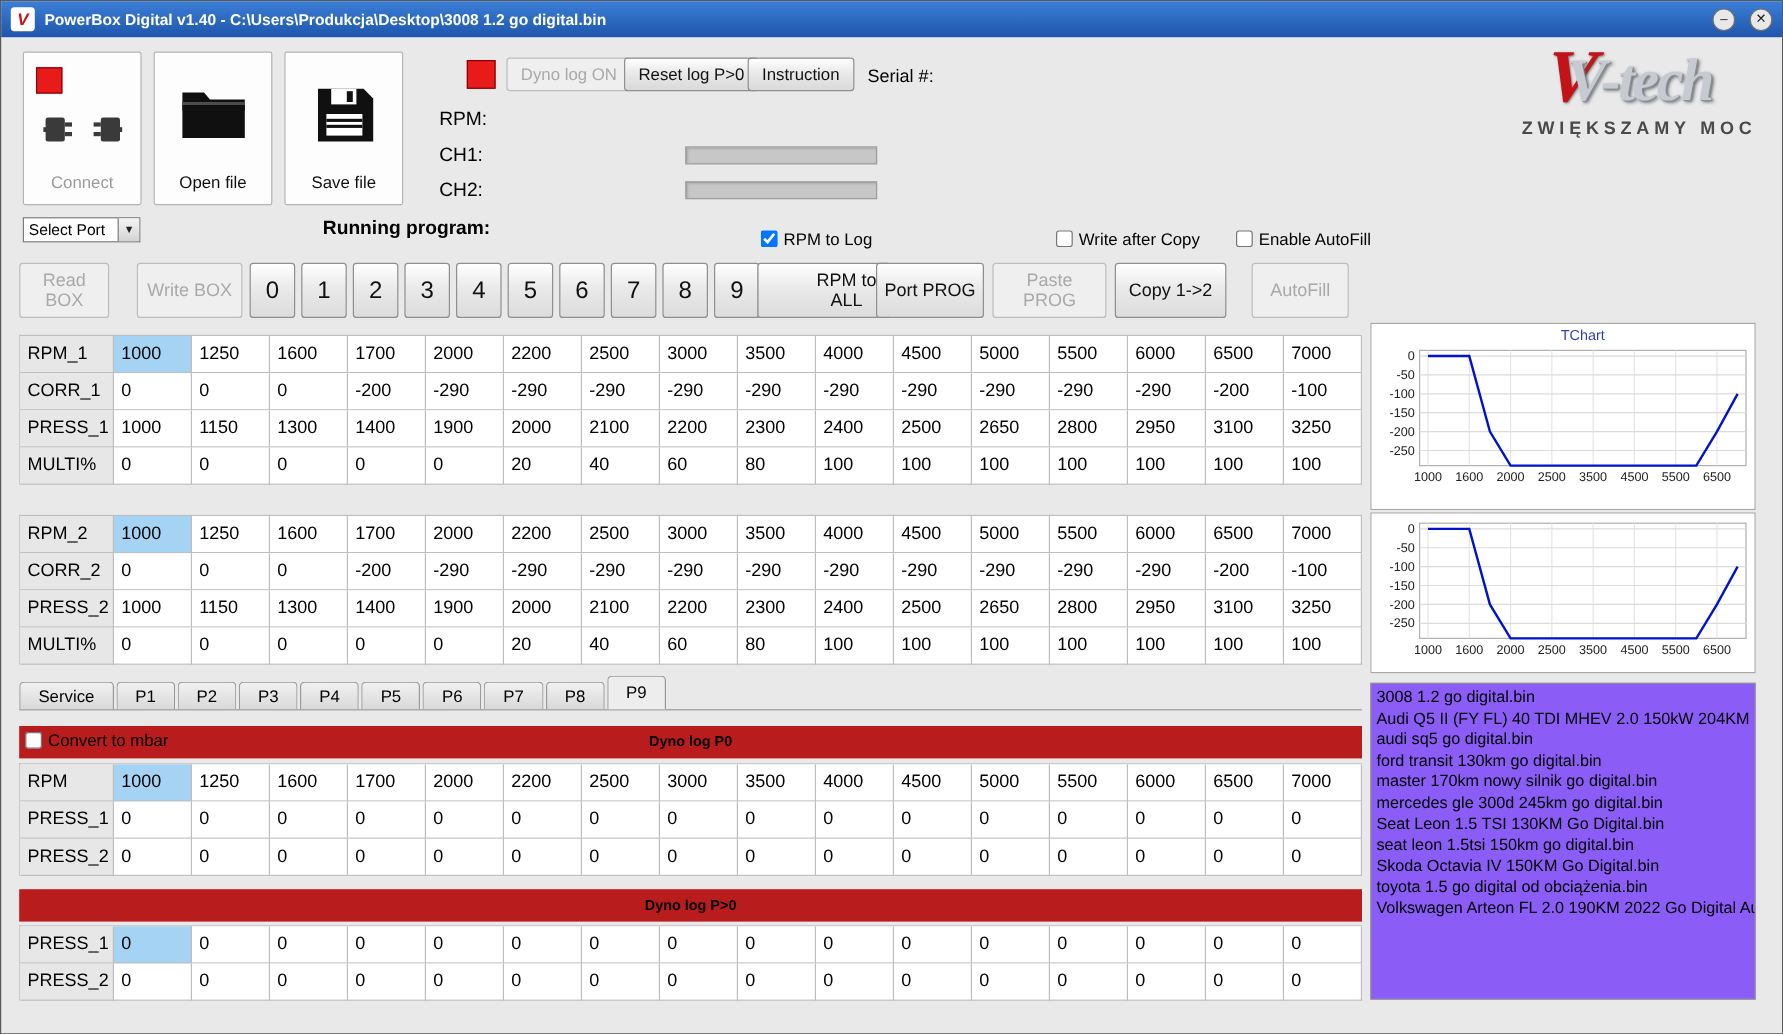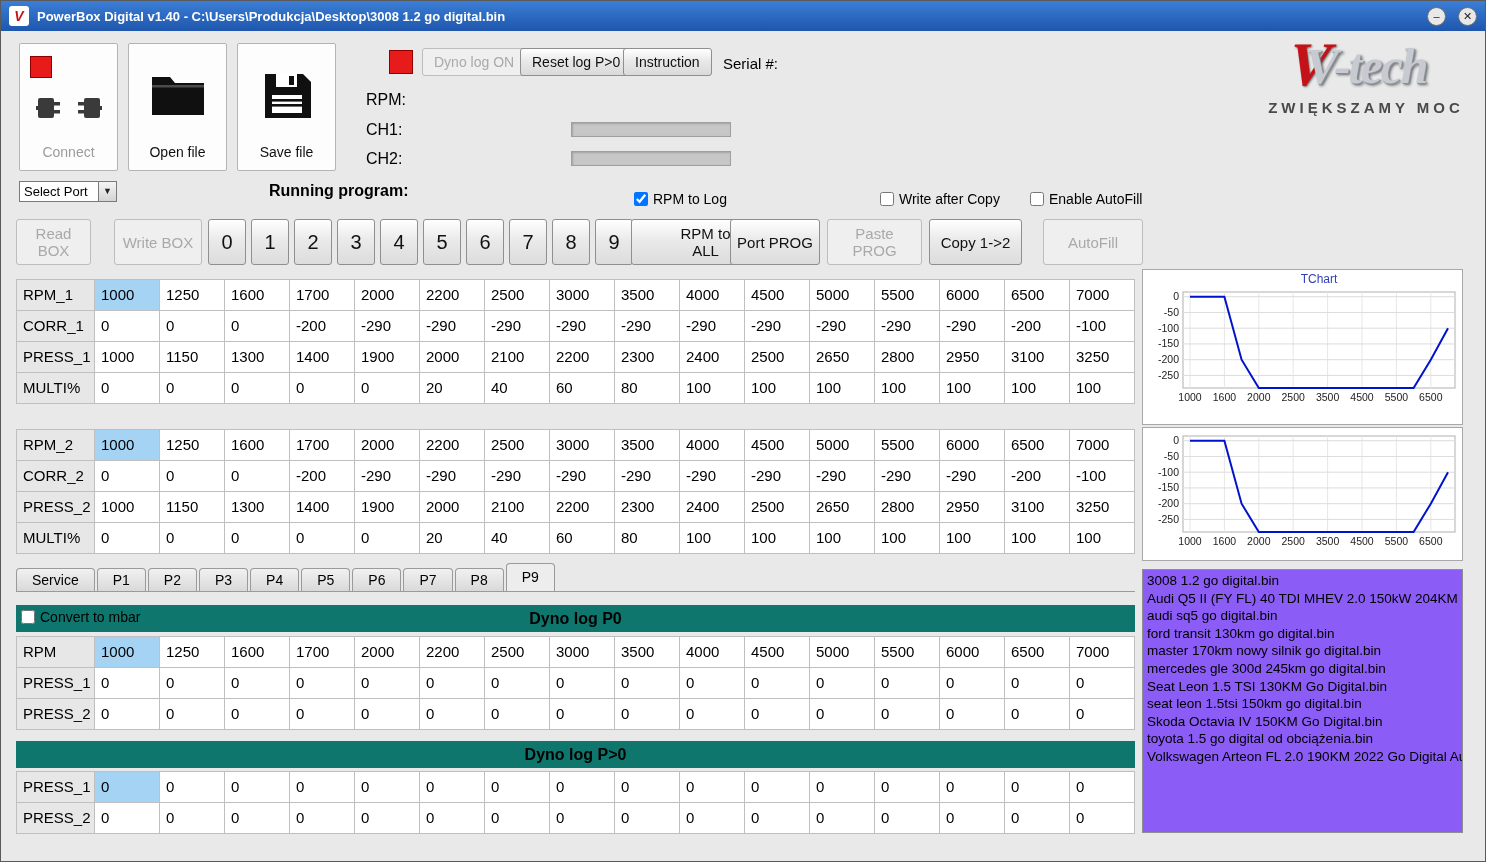--- a/index.html
+++ b/index.html
@@ -68,41 +68,41 @@
   
   .abtn{position:absolute;height:46px;font-size:15px;font-family:inherit;
     background:linear-gradient(#ffffff,#eaeaea 45%,#dcdcdc);border:1px solid #8f8f8f;border-radius:3px;
     color:#111;cursor:pointer;}
   .abtn:disabled{color:#a9a9a9;background:#efefef;border-color:#bdbdbd;}
   #read-box-btn{left:15px;top:218px;width:75px;} #write-box-btn{left:113px;top:218px;width:88px;}
   #digits{position:absolute;left:207px;top:218px;display:flex;gap:5px;}
   #digits .abtn{position:static;width:38px;font-size:20px;}
   #rpm-all-btn{left:630px;top:218px;width:111px;padding-left:44px;} #copy-prog-btn{left:729px;top:218px;width:90px;}
   #paste-prog-btn{left:826px;top:218px;width:95px;} #copy12-btn{left:928px;top:218px;width:93px;}
-  #autofill-btn{left:1042px;top:218px;width:100px;}
+  #autofill-btn{left:1042px;top:218px;width:81px;}
 
   
   .dtable{position:absolute;border-left:1px solid #bfbfbf;border-top:1px solid #bfbfbf;background:#fff;}
   .trow{display:grid;grid-template-columns:78px repeat(16,65px);height:31px;}
   .tcell{border-right:1px solid #bfbfbf;border-bottom:1px solid #bfbfbf;font-size:15px;line-height:29px;
     padding-left:6px;background:#fff;overflow:hidden;white-space:nowrap;}
   .tcell.label{background:#e7e7e7;}
   .tcell.hl{background:#a4d3f3;}
   #table1{left:15px;top:278px;} #table2{left:15px;top:428px;}
   #table3{left:15px;top:635px;} #table4{left:15px;top:770px;}
 
   
   #tabs{position:absolute;left:15px;top:563px;width:1119px;height:28px;display:flex;
     align-items:flex-end;border-bottom:1px solid #9a9a9a;}
   .tab{height:23px;padding:0 15px;background:linear-gradient(#f1f1f1,#d9d9d9);border:1px solid #9a9a9a;
     border-bottom:none;border-radius:4px 4px 0 0;font-size:14px;line-height:22px;margin-right:2px;cursor:pointer;}
   .tab.active{height:28px;line-height:27px;background:#ededed;position:relative;z-index:2;}
 
-  .band{position:absolute;left:15px;width:1119px;height:27px;background:#0f766e;
-    text-align:center;font-weight:bold;font-size:16px;line-height:27px;}
+  .band{position:absolute;left:15px;width:1119px;height:27px;background:#b91c1c;
+    text-align:center;font-weight:bold;font-size:12px;line-height:27px;}
   #p0-band{top:604px;} #pg0-band{top:740px;}
 
   
   .chartbox{position:absolute;left:1141px;width:321px;background:#fff;border:1px solid #a8a8a8;}
   #chart1{top:268px;height:156px;} #chart2{top:426px;height:134px;}
   #files{position:absolute;left:1141px;top:568px;width:321px;height:264px;background:#8b5cf6;
     border:1px solid #8f8f8f;overflow:hidden;padding:2px 0;}
   .file{font-size:13.5px;line-height:17.6px;padding:0 4px;white-space:nowrap;overflow:hidden;cursor:default;}
 </style>
 </head>

